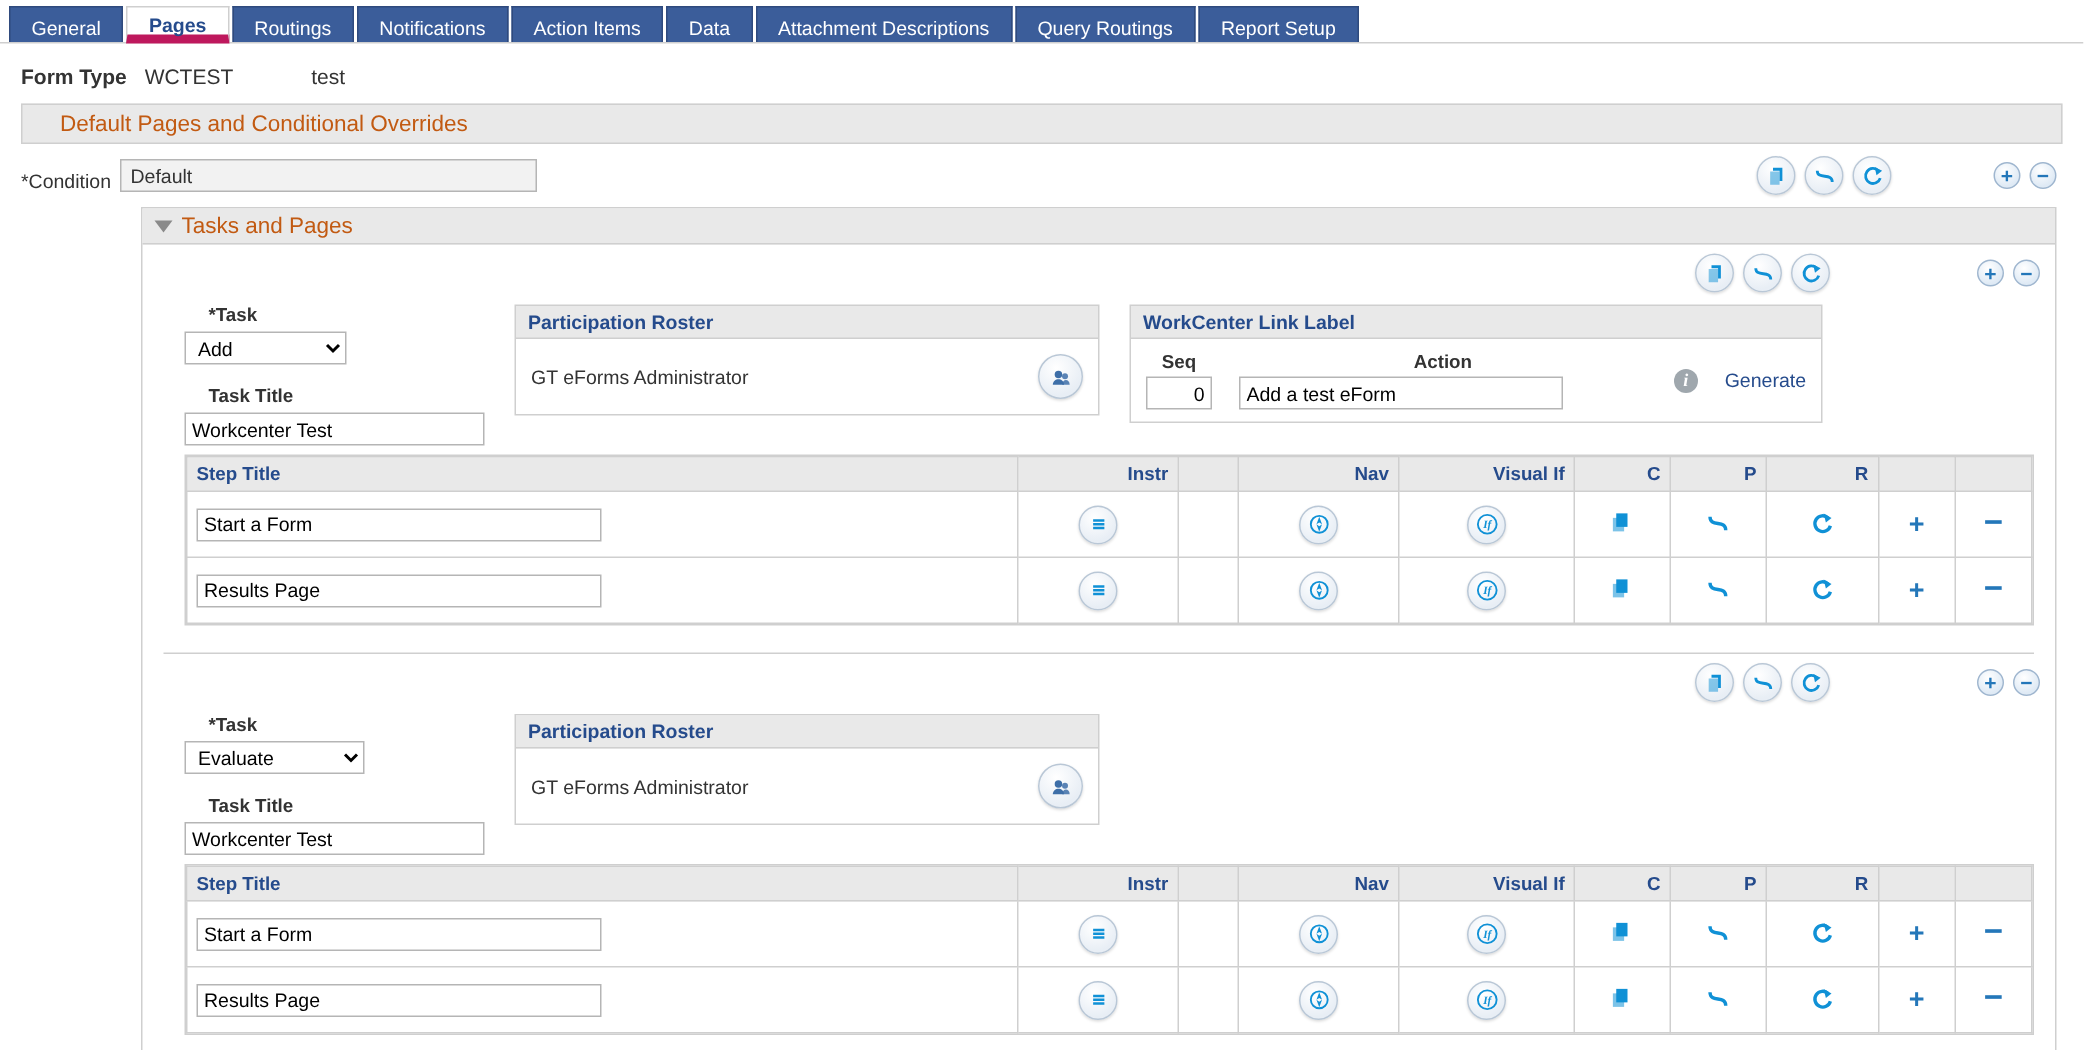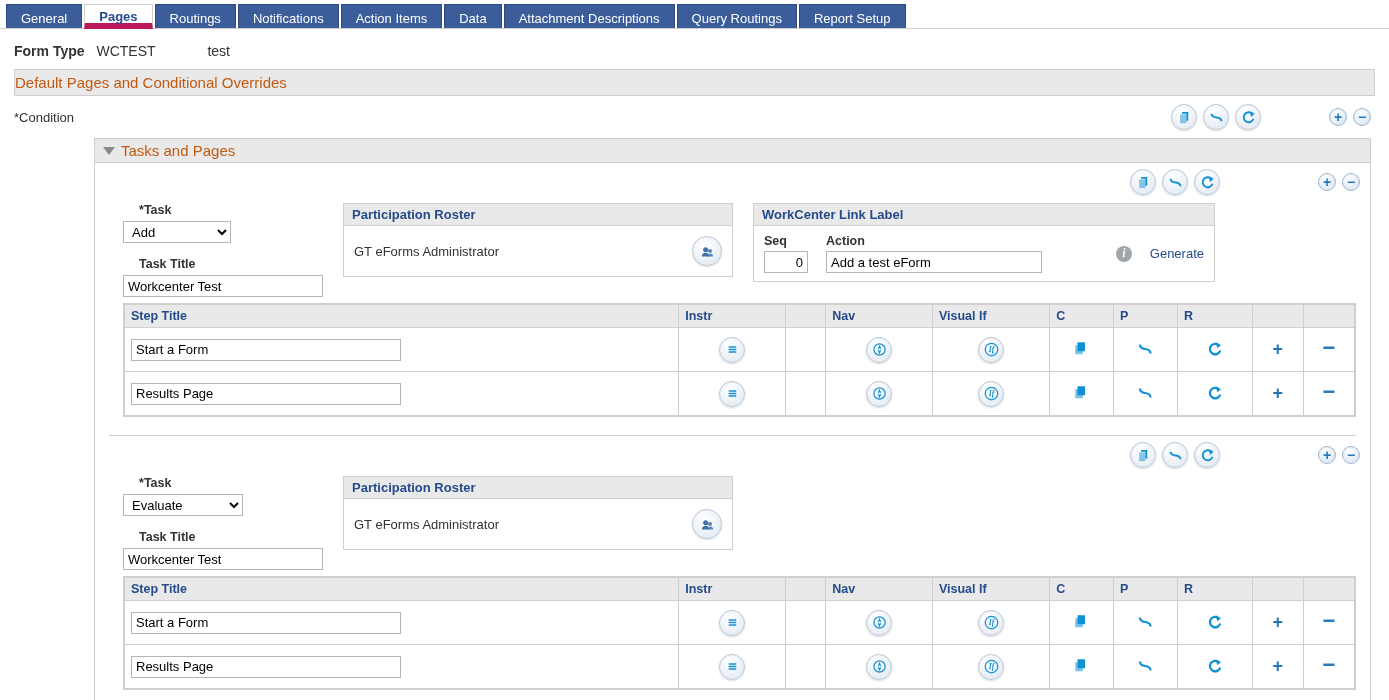--- a/index.html
+++ b/index.html
@@ -55,21 +55,21 @@
   }
   .page {
     padding: 14px 14px 0 14px;
   }
   .ft-row { font-size: 14px; margin-bottom: 10px; }
   .ft-row .ft-label { font-weight: bold; margin-right: 8px; }
   .ft-row .ft-code { margin-right: 48px; }
   .section-hdr {
     background: var(--ps-header-bar);
     border: 1px solid var(--ps-border);
-    padding: 4px 0;
+    padding: 4px 25px;
     color: var(--ps-orange);
     font-size: 15px;
   }
   .row-cond {
     display: flex;
     align-items: center;
     padding: 8px 4px 8px 0;
     gap: 6px;
     justify-content: space-between;
   }
@@ -161,41 +161,41 @@
     color: var(--ps-link);
     font-size: 13px;
     font-weight: bold;
   }
   .groupbox .gb-body {
     padding: 10px 10px;
     display: flex; align-items: center; justify-content: space-between;
   }
   .wc-grid { display: flex; gap: 18px; padding: 8px 10px; align-items: flex-end; }
   .wc-grid .col { display: flex; flex-direction: column; gap: 3px; }
-  .wc-grid .col .lbl { font-weight: bold; font-size: 12.5px; color: #333; }
+  .wc-grid .col .lbl { font-weight: bold; font-size: 12.5px; color: #333; text-align: center; }
   .link-plain { color: var(--ps-link); text-decoration: none; font-size: 13px; cursor: pointer; }
   .info-icon {
     width: 16px; height: 16px; border-radius: 50%;
     background: #9fa7ad; color: #fff;
     display: inline-flex; align-items: center; justify-content: center;
     font-style: italic; font-family: Georgia, serif; font-weight: bold; font-size: 12px;
   }
   
   .steps {
     margin: 4px 14px 18px 28px;
     border: 1px solid var(--ps-border);
   }
   .steps table { width: 100%; border-collapse: collapse; }
   .steps th {
     background: var(--ps-header-bar);
     border: 1px solid var(--ps-border);
     padding: 4px 6px;
     color: var(--ps-link);
     font-size: 12.5px;
-    text-align: left;
+    text-align: right;
     font-weight: bold;
   }
   .steps th.left { text-align: left; }
   .steps td {
     border: 1px solid var(--ps-border);
     padding: 6px 6px;
     text-align: center;
     vertical-align: middle;
     height: 44px;
   }
@@ -232,20 +232,21 @@
     <span class="ft-label">Form Type</span>
     <span class="ft-code">WCTEST</span>
     <span>test</span>
   </div>
 
   <div class="section-hdr">Default Pages and Conditional Overrides</div>
 
   <div class="row-cond">
     <div class="left">
       <span class="lbl req">Condition</span>
+      <span class="input-like" style="width:278px;">Default</span>
     </div>
     <div class="right">
       <span class="round-btn">
           <svg viewBox="0 0 24 24">
             <path fill="#1091d6" d="M8 3h10v14h-3V6H8z"></path>
             <path fill="#1091d6" d="M5 7h10v14H5z" opacity="0.5"></path>
           </svg>
         </span>
       <span class="round-btn">
           <svg viewBox="0 0 24 24">

